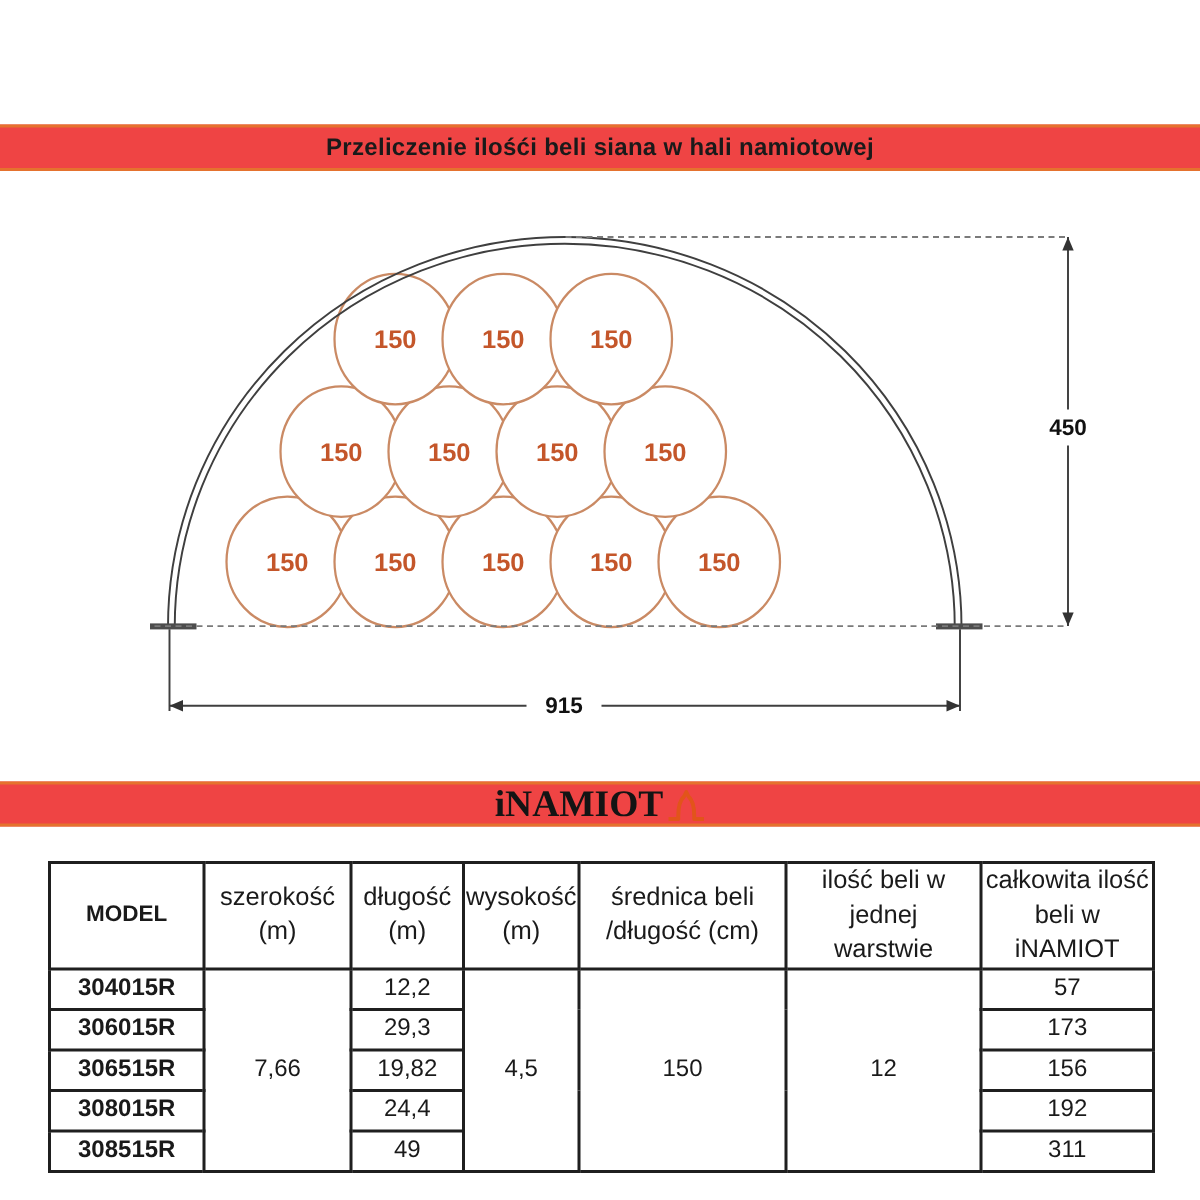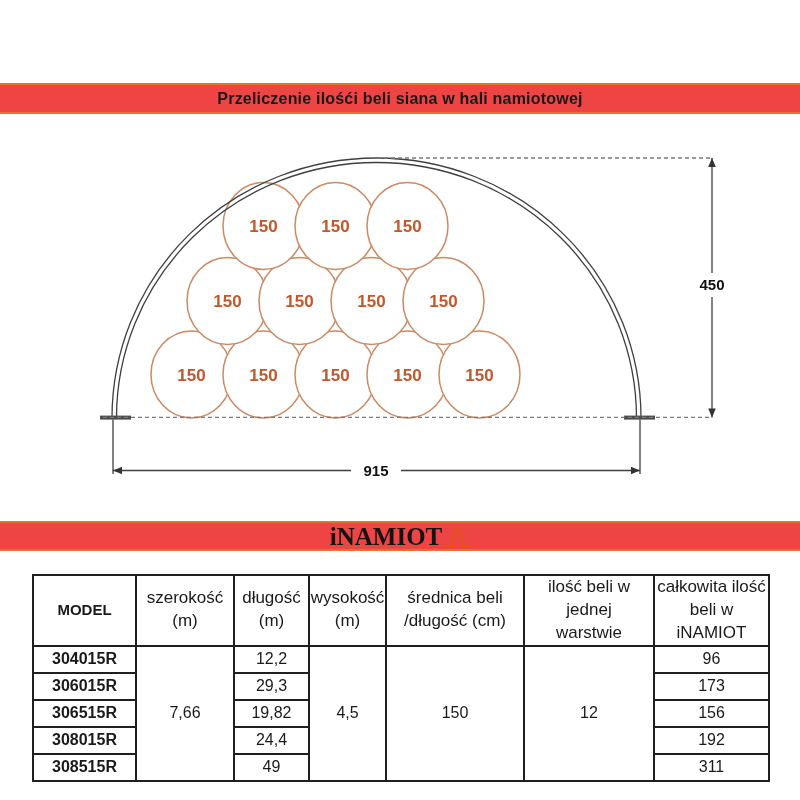--- a/index.html
+++ b/index.html
@@ -131,21 +131,21 @@
     </tr>
   </thead>
   <tbody id="spec-body">
       <tr>
         <td class="model-cell">304015R</td>
         <td rowspan="5">7,66</td>
         <td>12,2</td>
         <td rowspan="5">4,5</td>
         <td rowspan="5">150</td>
         <td rowspan="5">12</td>
-        <td>96</td>
+        <td>57</td>
       </tr>
       <tr>
         <td class="model-cell">306015R</td>
         <td>29,3</td>
         <td>173</td>
       </tr>
       <tr>
         <td class="model-cell">306515R</td>
         <td>19,82</td>
         <td>156</td>

